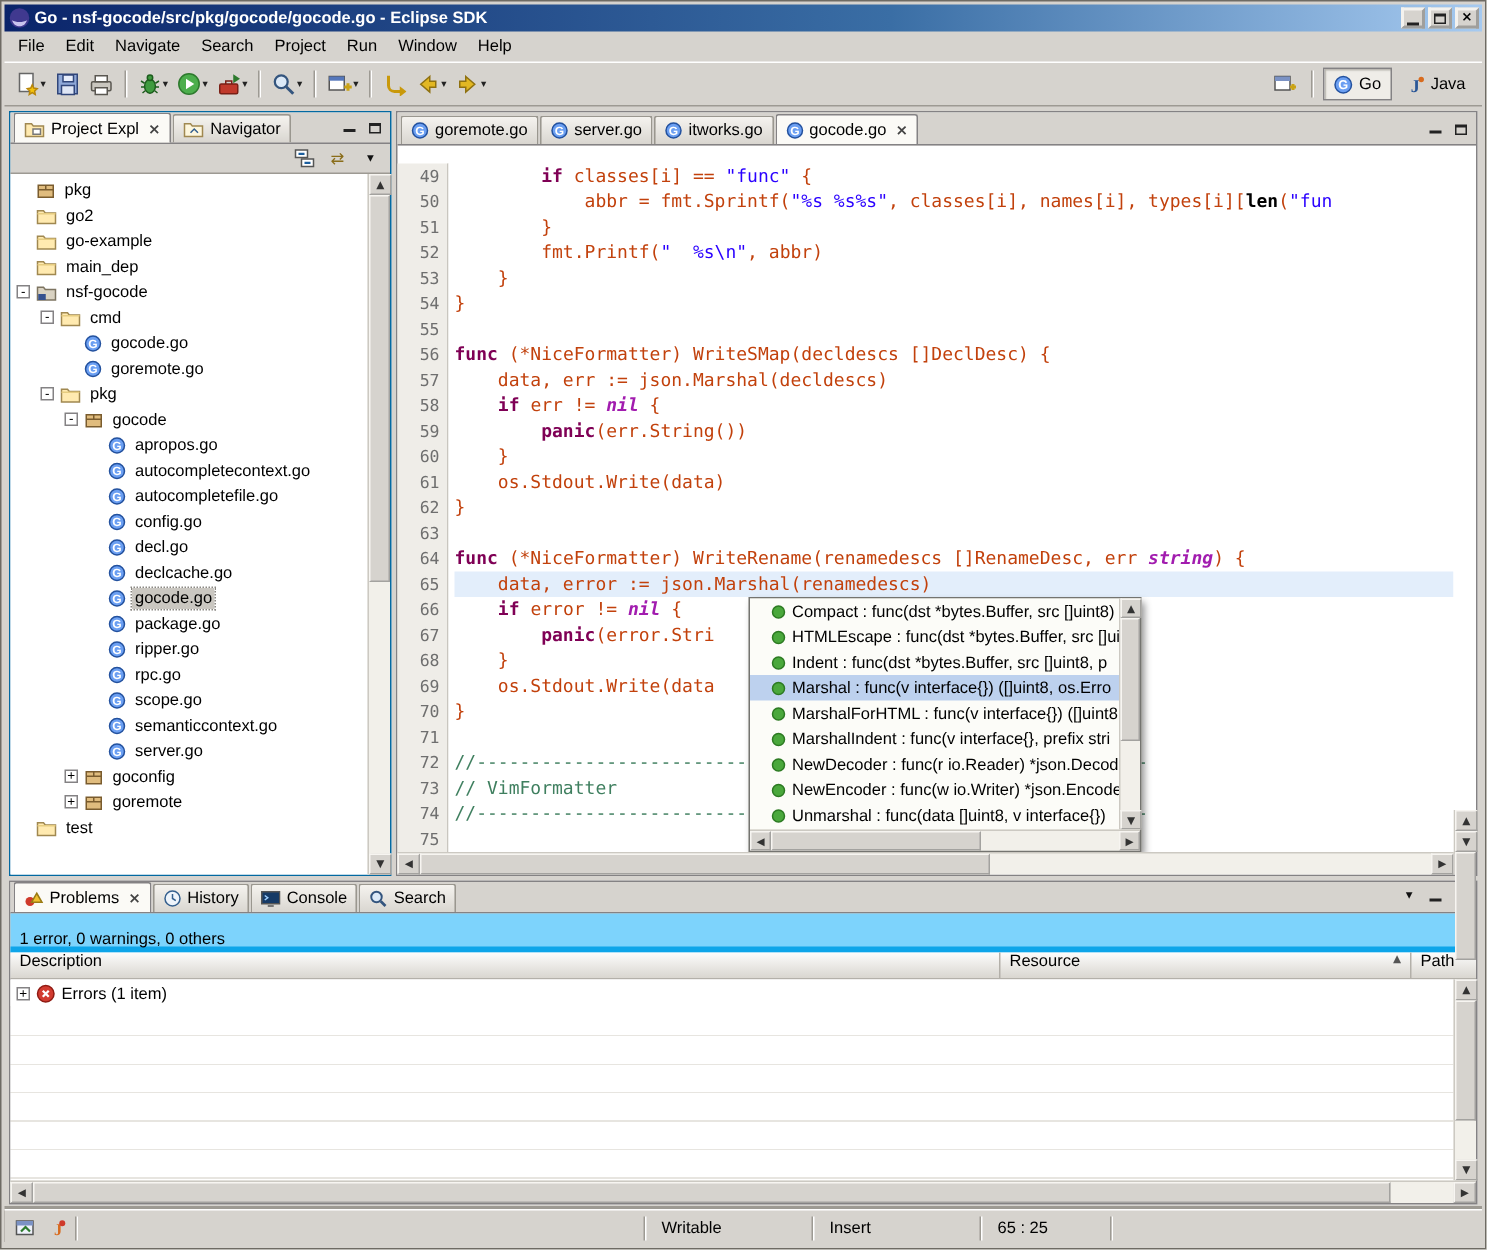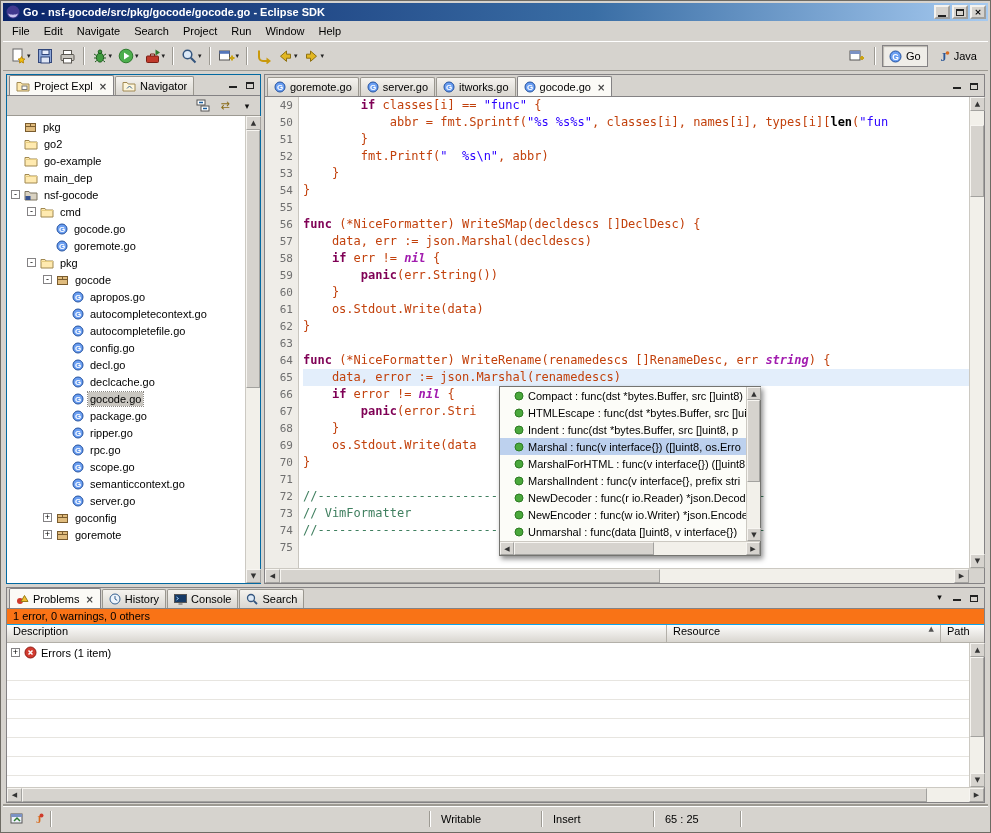--- a/index.html
+++ b/index.html
@@ -62,21 +62,21 @@
   .vscroll { width:15px; flex:none; background:#f2f0ea; border-left:1px solid #ccc9c2; display:flex; flex-direction:column; }
   .hscroll { height:15px; flex:none; background:#f2f0ea; border-top:1px solid #ccc9c2; display:flex; }
   .sb-btn { width:15px; height:14px; flex:none; background:#d6d3ce; border:1px outset #f7f5f1; font:7px/12px "DejaVu Sans",sans-serif; text-align:center; color:#333; }
   .hscroll .sb-btn { height:100%; line-height:12px; }
   .sb-track { flex:1; position:relative; }
   .sb-thumb { position:absolute; left:0; right:0; background:#d6d3ce; border:1px outset #f7f5f1; }
   .hs-thumb { position:absolute; top:0; bottom:0; background:#d6d3ce; border:1px outset #f7f5f1; }
   .corner { width:15px; height:15px; flex:none; background:#d6d3ce; border-top:1px solid #ccc9c2; }
 
   
-  .editor-body { flex:1; min-height:0; display:flex; }
+  .editor-body { flex:1; min-height:0; display:flex;align-items:flex-end; }
   .ruler { width:34px; flex:none; background:#efede8; border-right:1px solid #c9c6bf; font:11px/17px "DejaVu Sans Mono",monospace; color:#6f6f6f; text-align:right; padding-right:5px; overflow:hidden; }
   .ln { height:17px; }
   .code { position:relative; flex:1; min-width:0; overflow:hidden; background:#fff; font:12px/17px "DejaVu Sans Mono",monospace; padding-left:4px; }
   .code-line { height:17px; white-space:pre; }
   .code-line.current { background:#e3eefb; }
   .seg-k { color:#7f0055; font-weight:bold; }
   .seg-s { color:#2a00ff; }
   .seg-c { color:#3f7f5f; }
   .seg-i { color:#a21caf; font-weight:bold; font-style:italic; }
   .seg-b { color:#000; font-weight:bold; }
@@ -89,21 +89,21 @@
   .ac-main { flex:1; min-height:0; display:flex; }
   .ac-list { flex:1; min-width:0; background:#fcfcf8; overflow:hidden; }
   .ac-item { height:17px; display:flex; align-items:center; gap:4px; padding:0 14px; white-space:nowrap; overflow:hidden; }
   .ac-item.selected { background:#bdd1ee; }
   .vscroll.sm { width:14px; } .hscroll.sm { height:14px; }
   .vscroll.sm .sb-btn, .hscroll.sm .sb-btn { width:14px; height:13px; }
   .hscroll.sm .sb-btn { height:100%; }
 
   
   .bottom-panel { height:216px; flex:none; margin:0 3px; border:1px solid #848284; background:#fff; display:flex; flex-direction:column; }
-  .summary { height:16px; flex:none; background:#f97316; border-bottom:1px solid #0ea5e9; padding:1px 6px; }
+  .summary { height:16px; flex:none; background:#7dd3fc; border-bottom:4px solid #0ea5e9; padding:11px 6px; }
   .table-header { height:18px; flex:none; display:flex; background:linear-gradient(#fdfdfc,#d9d6d0); border-bottom:1px solid #b3b0a9; }
   .th { display:flex; align-items:flex-start; padding:0 6px; border-right:1px solid #b3b0a9; }
   .th.col-0 { width:660px; } .th.col-1 { width:274px; } .th.col-2 { flex:1; border-right:none; }
   .sort { margin-left:auto; font:7px "DejaVu Sans",sans-serif; color:#555; padding-left:6px; }
   .table-body-wrap { flex:1; min-height:0; display:flex; }
   .table-body { flex:1; min-width:0; background:repeating-linear-gradient(#ffffff 0 18px,#e7e5e0 18px 19px); overflow:hidden; }
   .prow { height:19px; display:flex; align-items:center; gap:4px; padding-left:4px; background:#fff; }
   .prow .expander { margin:0; }
 
   
@@ -598,20 +598,30 @@
             </div>
             <div class="tree-row" style="padding-left: 36px;">
               <span class="expander plus">+</span>
               <span class="icn tree-icon">
                 <svg width="13" height="12" viewBox="0 0 13 12">
                   <rect x="1.5" y="2.5" width="10" height="8" fill="#e0bc7e" stroke="#7a5c2e"></rect>
                   <path d="M1.5 5.5h10M6.5 2.5v3" stroke="#7a5c2e" fill="none"></path>
                 </svg>
               </span>
               <span class="tree-label">goremote</span>
+            </div>
+            <div class="tree-row" style="padding-left: 4px;">
+              <span class="expander none"></span>
+              <span class="icn tree-icon">
+                <svg width="14" height="12" viewBox="0 0 14 12">
+                  <path d="M1 2.5h4l1.2 1.5H13v7H1z" fill="#ffeab0" stroke="#a08850"></path>
+                  <path d="M1 4.5h12" stroke="#e6cc80"></path>
+                </svg>
+              </span>
+              <span class="tree-label">test</span>
             </div>
           </div>
         <div class="vscroll">
           <div class="sb-btn">▲</div>
           <div class="sb-track">
               <div class="sb-thumb" style="top:0;height:258px"></div>
             </div>
           <div class="sb-btn">▼</div>
         </div>
       </div>

